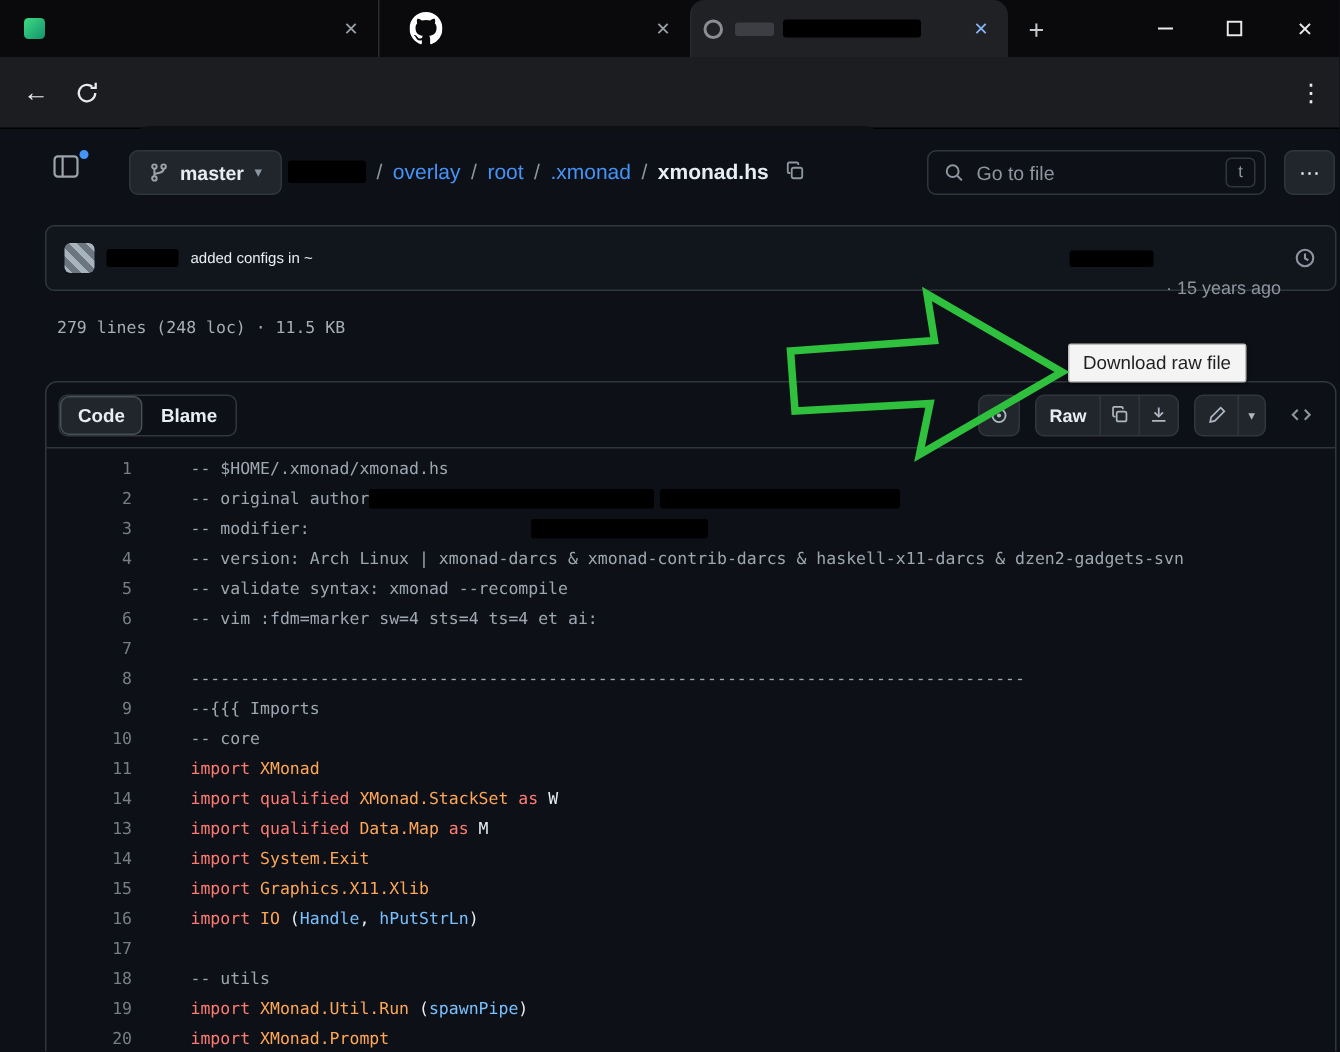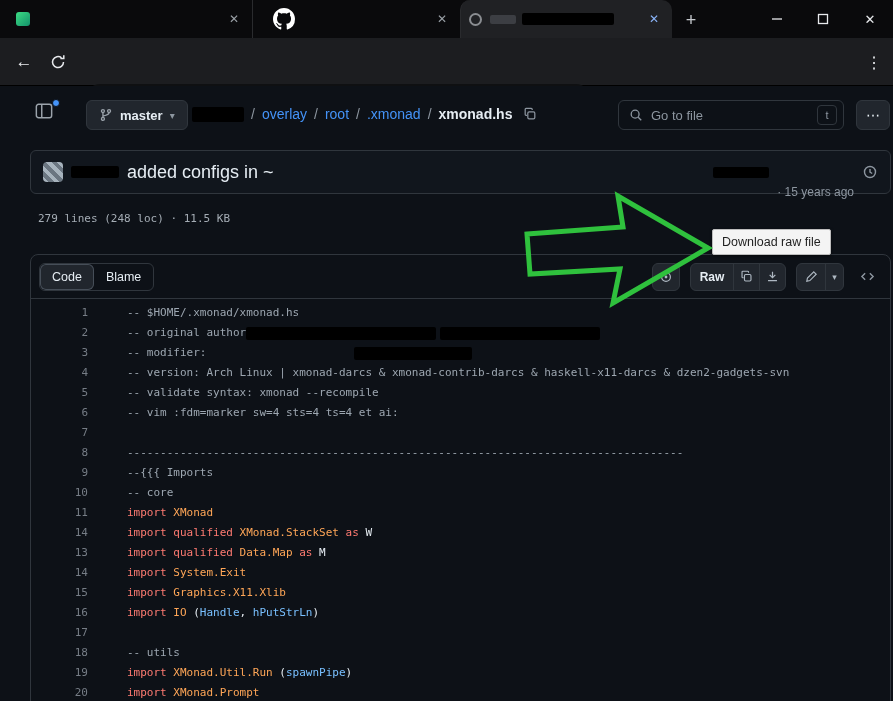--- a/index.html
+++ b/index.html
@@ -67,21 +67,21 @@
 
   .stats { position:absolute; left:24px; top:126px; font-family:"DejaVu Sans Mono",monospace;
            font-size:11px; color:#a5adb5; }
 
   .filebox { position:absolute; left:16px; top:168px; width:861px; height:460px;
              border:1px solid #30363d; border-radius:8px 8px 0 0; }
   .fileheader { height:44px; border-bottom:1px solid #30363d; display:flex; align-items:center;
                 justify-content:space-between; padding:0 8px; }
   .seg { display:flex; border:1px solid #30363d; border-radius:6px; overflow:hidden; height:28px; }
   .segcell { display:flex; align-items:center; justify-content:center; padding:0 12px;
-             font-size:12.5px; font-weight:normal; color:#e6edf3; }
+             font-size:12.5px; font-weight:bold; color:#e6edf3; }
   .segcell.active { background:#21262d; box-shadow:inset 0 0 0 1px #464e58; border-radius:6px; }
   .hdr-right { display:flex; align-items:center; gap:10px; padding-right:2px; }
   .btngroup { display:flex; height:28px; border:1px solid #30363d; border-radius:6px; overflow:hidden;
               background:#21262d; }
   .btncell { display:flex; align-items:center; justify-content:center; color:#aeb8c2; }
   .btncell + .btncell { border-left:1px solid #30363d; }
   .sqbtn { width:28px; height:28px; }
 
   .code-area { padding-top:4px; font-family:"DejaVu Sans Mono",monospace; font-size:11px; }
   .code-line { height:20px; line-height:20px; white-space:pre; }
@@ -247,21 +247,21 @@
     </span>
     <input type="text" placeholder="Go to file" style="">
     <span class="keyhint">t</span>
   </div>
 
   <div class="ghbtn abs" style="left:842px; top:14px; width:34px; height:30px; font-size:14px;">⋯</div>
 
   <div class="commitbar">
     <span class="identicon"></span>
     <span class="redact" style="width:48px; height:12px;"></span>
-    <span style="font-size:18px; color:#e6edf3;">added configs in ~</span>
+    <span style="font-size:10px; color:#e6edf3;">added configs in ~</span>
     <span class="redact" style="margin-left:auto; width:56px; height:11px;"></span>
     <span class="muted" style="font-size:12px;margin-top:40px;">· 15 years ago</span>
     <span>
       <svg width="16" height="16" viewBox="0 0 16 16" fill="none" stroke="#8d96a0" stroke-width="1.4">
           <circle cx="8" cy="8" r="5.5"></circle>
           <path d="M8 5v3.2l2.2 1.3"></path>
         </svg>
     </span>
   </div>
 

